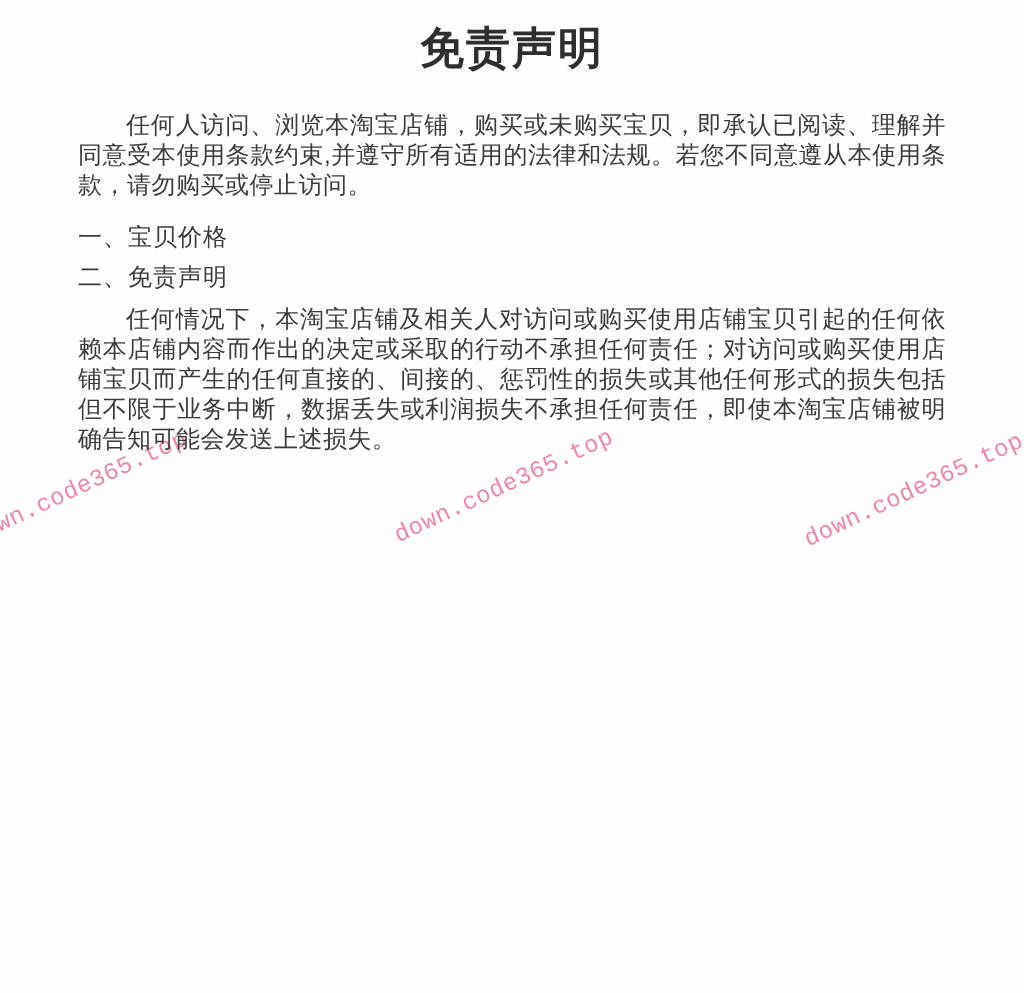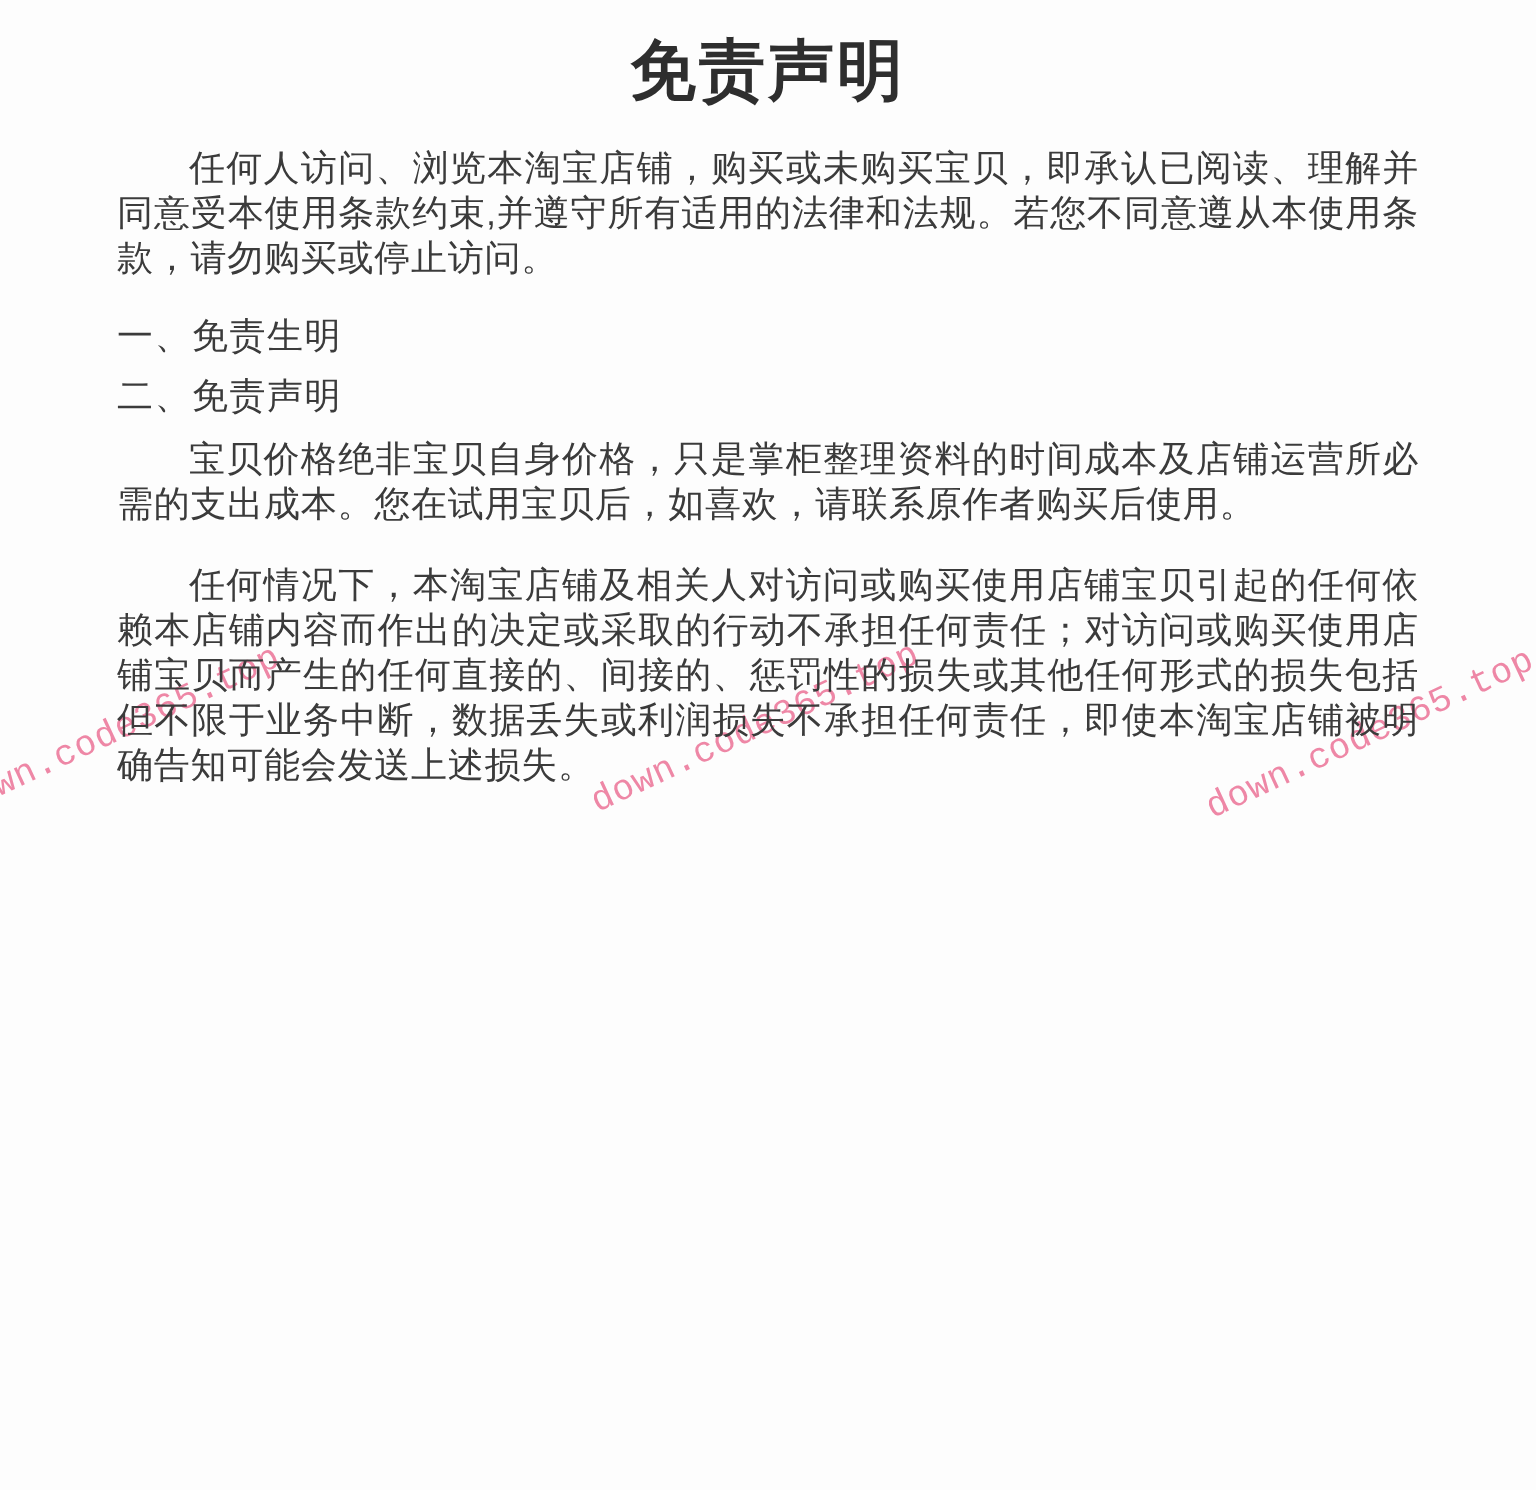--- a/index.html
+++ b/index.html
@@ -24,21 +24,21 @@
     z-index: 1;
     padding: 22px 78px 0 78px;
   }
   .doc-title {
     font-size: 44px;
     line-height: 52px;
     font-weight: 700;
     color: var(--title);
     text-align: center;
     letter-spacing: 2px;
-    margin-bottom: 24px;
+    margin-bottom: 36px;
   }
   .para {
     font-size: 24px;
     line-height: 30px;
     text-align: justify;
     text-indent: 2em;
     margin-bottom: 24px;
     letter-spacing: 0.5px;
   }
   .sec-heading {
@@ -71,21 +71,20 @@
 <span class="watermark wm-1">down.code365.top</span>
 <span class="watermark wm-2">down.code365.top</span>
 <span class="watermark wm-3">down.code365.top</span>
 
 <div class="page">
 
   <h1 class="doc-title">免责声明</h1>
 
   <p class="para">任何人访问、浏览本淘宝店铺，购买或未购买宝贝，即承认已阅读、理解并同意受本使用条款约束,并遵守所有适用的法律和法规。若您不同意遵从本使用条款，请勿购买或停止访问。</p>
 
-  <h2 class="sec-heading">一、免责生明</h2>
+  <h2 class="sec-heading">一、宝贝价格</h2>
 
   <h2 class="sec-heading">二、免责声明</h2>
 
-  <p class="para">宝贝价格绝非宝贝自身价格，只是掌柜整理资料的时间成本及店铺运营所必需的支出成本。您在试用宝贝后，如喜欢，请联系原作者购买后使用。</p>
 
   <p class="para">任何情况下，本淘宝店铺及相关人对访问或购买使用店铺宝贝引起的任何依赖本店铺内容而作出的决定或采取的行动不承担任何责任；对访问或购买使用店铺宝贝而产生的任何直接的、间接的、惩罚性的损失或其他任何形式的损失包括但不限于业务中断，数据丢失或利润损失不承担任何责任，即使本淘宝店铺被明确告知可能会发送上述损失。</p>
 
 </div>
 
 </body></html>

